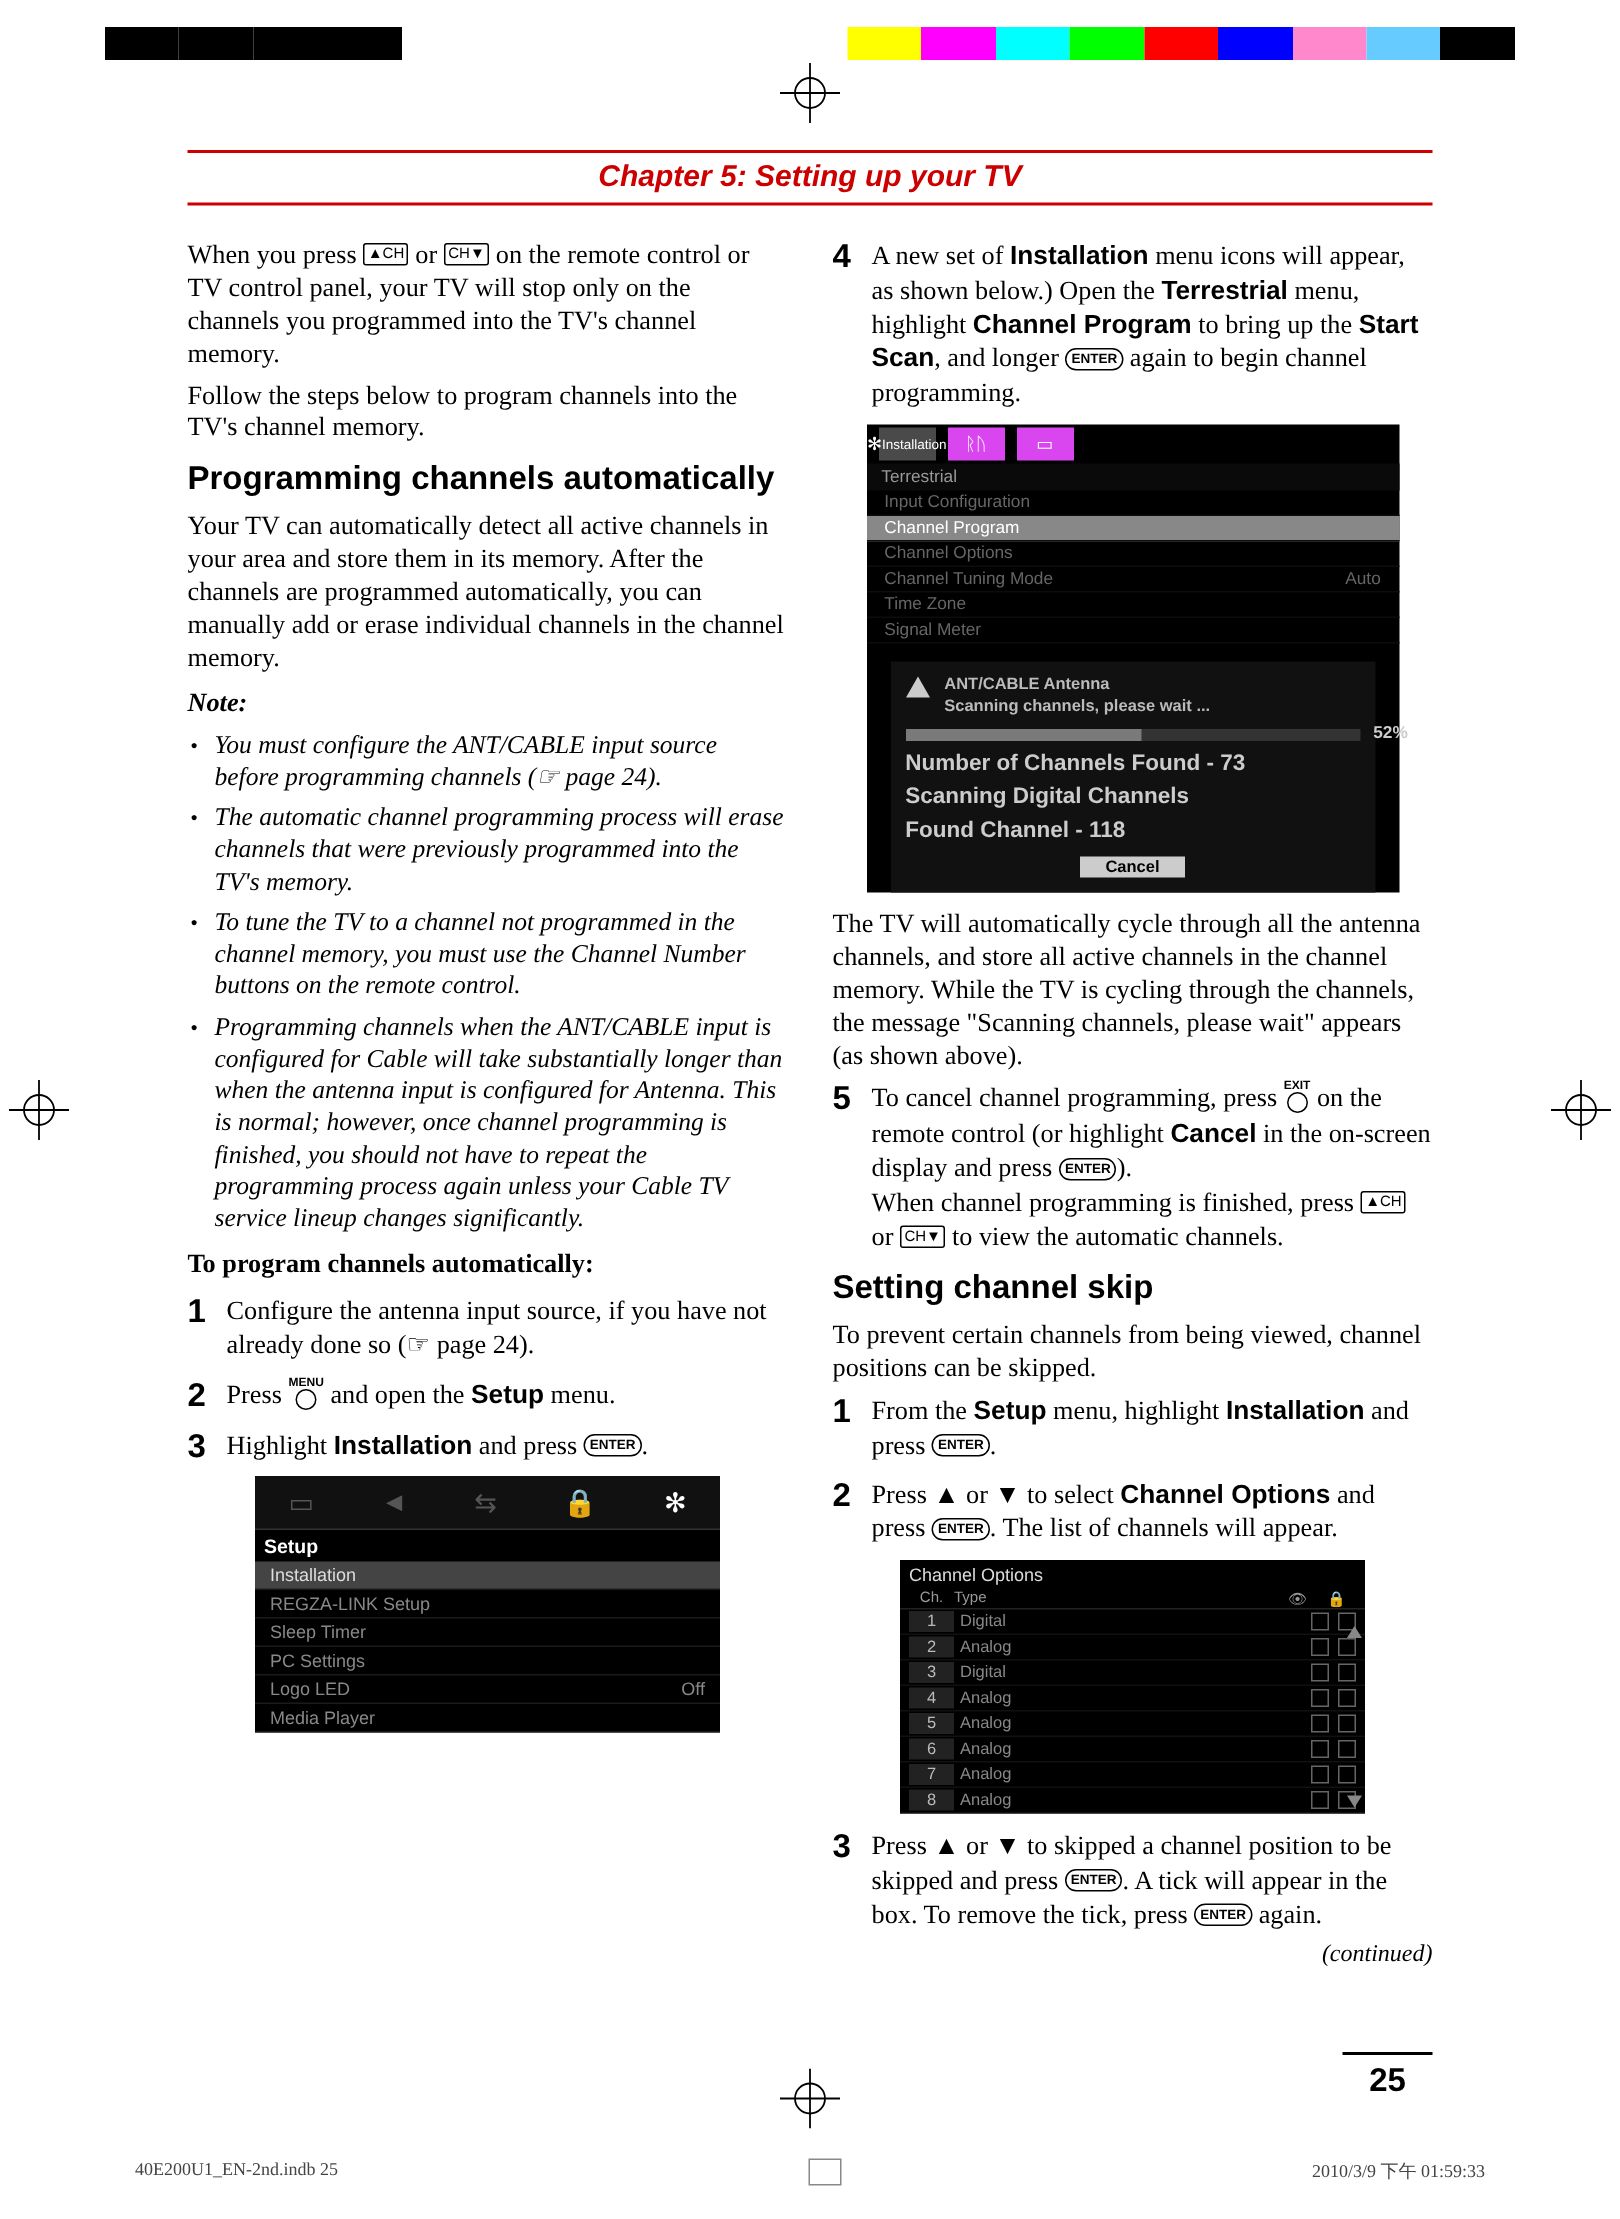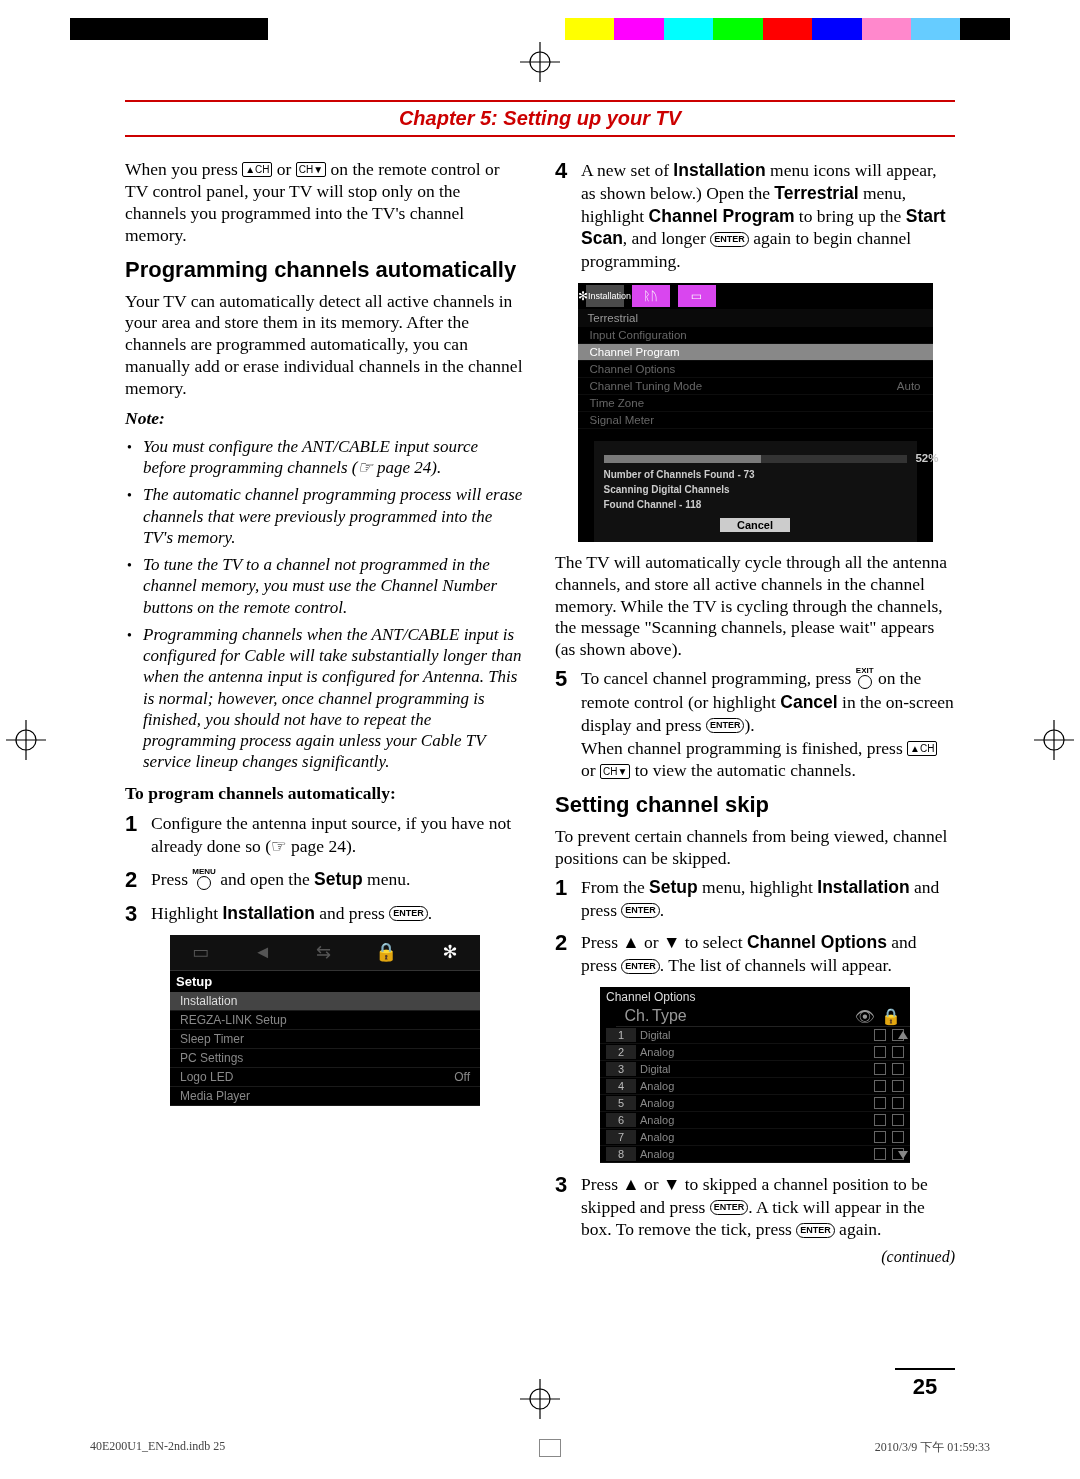--- a/index.html
+++ b/index.html
@@ -66,27 +66,27 @@
   .install-mock .sub { background:#0a0a0a; padding:3px 10px; color:#999;}
   .install-mock .row { padding:2px 12px; display:flex; justify-content:space-between; color:#666; border-bottom:1px solid #0d0d0d;}
   .install-mock .row.hi { background:#888; color:#fff;}
   .install-mock .scanbox { background:#111; margin:12px 16px 8px 16px; padding:8px 10px 10px 10px; }
   .install-mock .scanbox .warn{display:flex; gap:10px; align-items:flex-start;}
   .install-mock .scanbox .tri{width:0;height:0;border-left:8px solid transparent;border-right:8px solid transparent;border-bottom:14px solid #ccc; margin-top:2px;}
   .install-mock .scanbox .txt{font-weight:bold; font-size:11px; line-height:1.4;}
   .install-mock .bar{height:8px;background:#333;margin:6px 0 4px 0;position:relative;}
   .install-mock .bar .fill{height:100%;width:52%;background:#7a7a7a;}
   .install-mock .bar .pct{position:absolute;right:-32px;top:-3px;color:#ccc;font-weight:bold;}
-  .install-mock .stat{font-size:10px; font-weight:bold; color:#ccc; line-height:1.5; margin-top:4px;}
+  .install-mock .stat{font-size:15px; font-weight:bold; color:#ccc; line-height:1.5; margin-top:4px;}
   .install-mock .cancel{width:70px;margin:6px auto 0 auto;background:#ccc;color:#000;text-align:center;font-weight:bold;font-size:11px;padding:1px 0;}
 
   
   .chopt { width:310px; margin:6px auto 10px auto; background:#000; color:#bbb; font-family:Arial,sans-serif; font-size:12px;}
   .chopt .title{padding:3px 6px;color:#ddd;font-size:12px;}
-  .chopt .hdr{display:flex;padding:0 6px;color:#999;font-size:16px;border-bottom:1px solid #222;margin-left:16px;}
+  .chopt .hdr{display:flex;padding:0 6px;color:#999;font-size:10px;border-bottom:1px solid #222;}
   .chopt .hdr .c1{width:30px;text-align:center;}
   .chopt .hdr .c2{flex:1;}
   .chopt .hdr .c3,.chopt .hdr .c4{width:26px;text-align:center;}
   .chopt .r{display:flex;padding:1px 6px;border-bottom:1px solid #111;align-items:center;}
   .chopt .r .c1{width:30px;text-align:center;background:#222;margin-right:4px;font-size:11px;padding:1px 0;}
   .chopt .r .c2{flex:1;font-size:11px;color:#888;}
   .chopt .r .box{width:12px;height:12px;border:1px solid #666;margin-left:6px;}
   .chopt .arrowu{position:absolute;right:2px;top:4px;width:0;height:0;border-left:5px solid transparent;border-right:5px solid transparent;border-bottom:8px solid #888;}
   .chopt .arrowd{position:absolute;right:2px;bottom:4px;width:0;height:0;border-left:5px solid transparent;border-right:5px solid transparent;border-top:8px solid #888;}
 
@@ -148,20 +148,21 @@
   <div class="cols">
 
     <div class="col">
       <p>
         <span>When you press</span>
         <span class="btn-icon">▲CH</span>
         <span>or</span>
         <span class="btn-icon">CH▼</span>
         <span>on the remote control or TV control panel, your TV will stop only on the channels you programmed into the TV's channel memory.</span>
       </p>
+      <p>Follow the steps below to program channels into the TV's channel memory.</p>
 
       <h2>Programming channels automatically</h2>
       <p>Your TV can automatically detect all active channels in your area and store them in its memory. After the channels are programmed automatically, you can manually add or erase individual channels in the channel memory.</p>
 
       <p class="note-hdr">Note:</p>
       <ul class="note">
         <li>You must configure the ANT/CABLE input source before programming channels (☞ page 24).</li>
         <li>The automatic channel programming process will erase channels that were previously programmed into the TV's memory.</li>
         <li>To tune the TV to a channel not programmed in the channel memory, you must use the Channel Number buttons on the remote control.</li>
         <li>Programming channels when the ANT/CABLE input is configured for Cable will take substantially longer than when the antenna input is configured for Antenna. This is normal; however, once channel programming is finished, you should not have to repeat the programming process again unless your Cable TV service lineup changes significantly.</li>
@@ -255,20 +256,27 @@
             <span>Channel Tuning Mode</span>
             <span>Auto</span>
           </div>
         <div class="row">
             <span>Time Zone</span>
           </div>
         <div class="row">
             <span>Signal Meter</span>
           </div>
         <div class="scanbox">
+          <div class="warn">
+            <div class="tri"></div>
+            <div class="txt">
+              <div>ANT/CABLE   Antenna</div>
+              <div>Scanning channels, please wait ...</div>
+            </div>
+          </div>
           <div class="bar">
               <div class="fill"></div>
               <span class="pct">52%</span>
             </div>
           <div class="stat">
             <div>Number of Channels Found - 73</div>
             <div>Scanning Digital Channels</div>
             <div>Found Channel - 118</div>
           </div>
           <div class="cancel">Cancel</div>

